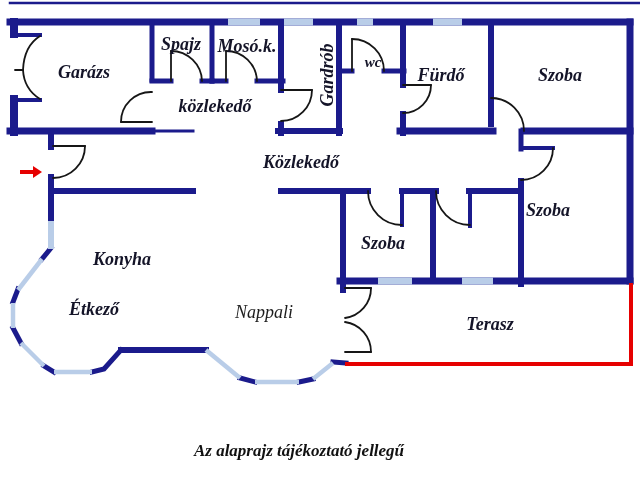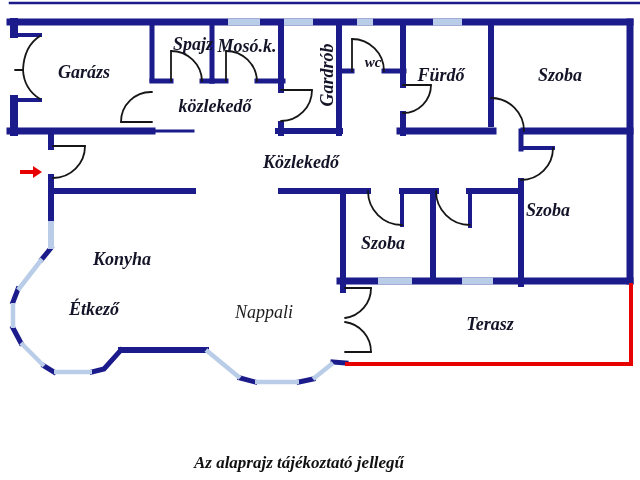--- a/index.html
+++ b/index.html
@@ -20,36 +20,36 @@
     position:absolute;transform:translate(-50%,-50%);
     font-style:italic;font-weight:bold;color:var(--text,#141428);
     white-space:nowrap;font-size:18px;line-height:1;
   }
   .lbl.small{font-size:15px;}
   .lbl.light{font-weight:normal;color:#1d1d1d;}
   .lbl.vert{transform:translate(-50%,-50%) rotate(-90deg);}
   .lbl.caption{font-size:17px;color:#111;}
   
   .p-garaz   {left:84px;  top:72px;}
-  .p-spajz   {left:181px; top:44px;margin-left:12px;}
+  .p-spajz   {left:181px; top:44px;}
   .p-mosok   {left:247px; top:46px;}
   .p-gardrob {left:327px; top:75px;}
   .p-wc      {left:373px; top:47px;margin-top:15px;}
   .p-furdo   {left:441px; top:75px;}
   .p-szobatr {left:560px; top:75px;}
   .p-kozl1   {left:215px; top:106px;}
   .p-kozl2   {left:301px; top:162px;}
   .p-konyha  {left:122px; top:231px;margin-top:28px;}
   .p-szobam  {left:383px; top:243px;}
   .p-zuhany  {left:472px; top:243px;}
   .p-szobar  {left:548px; top:210px;}
   .p-etkezo  {left:94px;  top:309px;font-style:italic;}
   .p-nappali {left:264px; top:312px;}
   .p-terasz  {left:490px; top:324px;}
-  .p-caption {left:299px; top:450px;margin-top:12px;}
+  .p-caption {left:299px; top:450px;}
   .wall{stroke:var(--wall,#1b1b8c);fill:none;stroke-linecap:square;}
   .win{stroke:var(--window,#b9cde8);fill:none;stroke-linecap:butt;}
   .door{stroke:var(--door,#161616);fill:none;stroke-width:1.8;stroke-linecap:round;}
   .red{stroke:var(--red,#e60000);fill:none;stroke-linecap:butt;}
 </style>
 </head>
 <body>
 
 <div id="stage">
 

